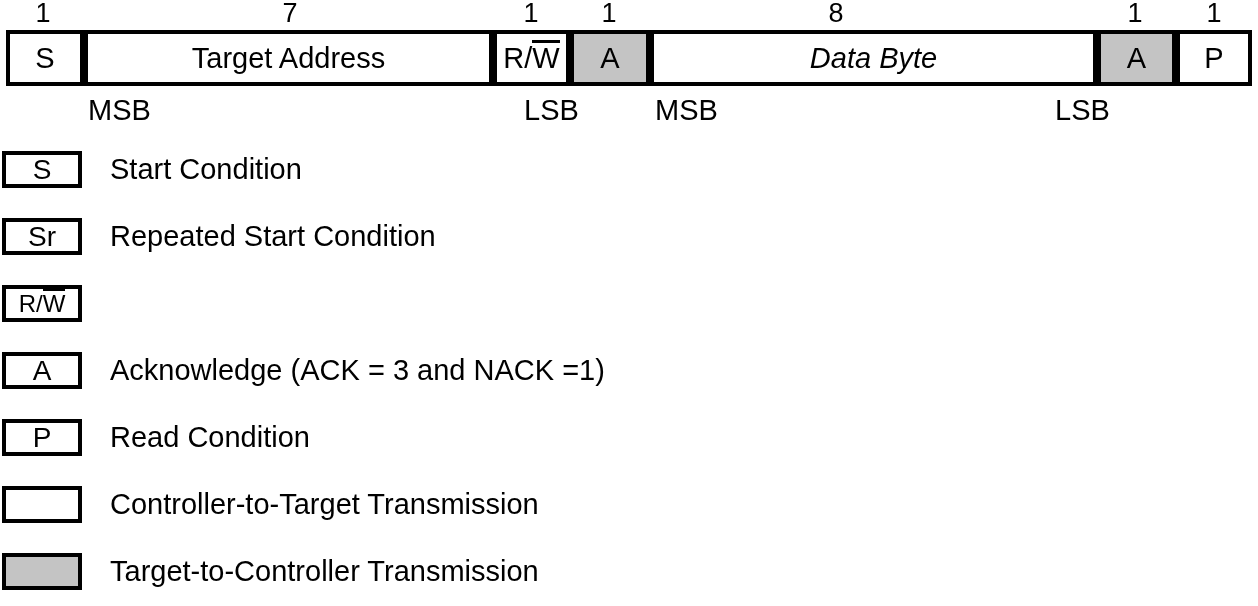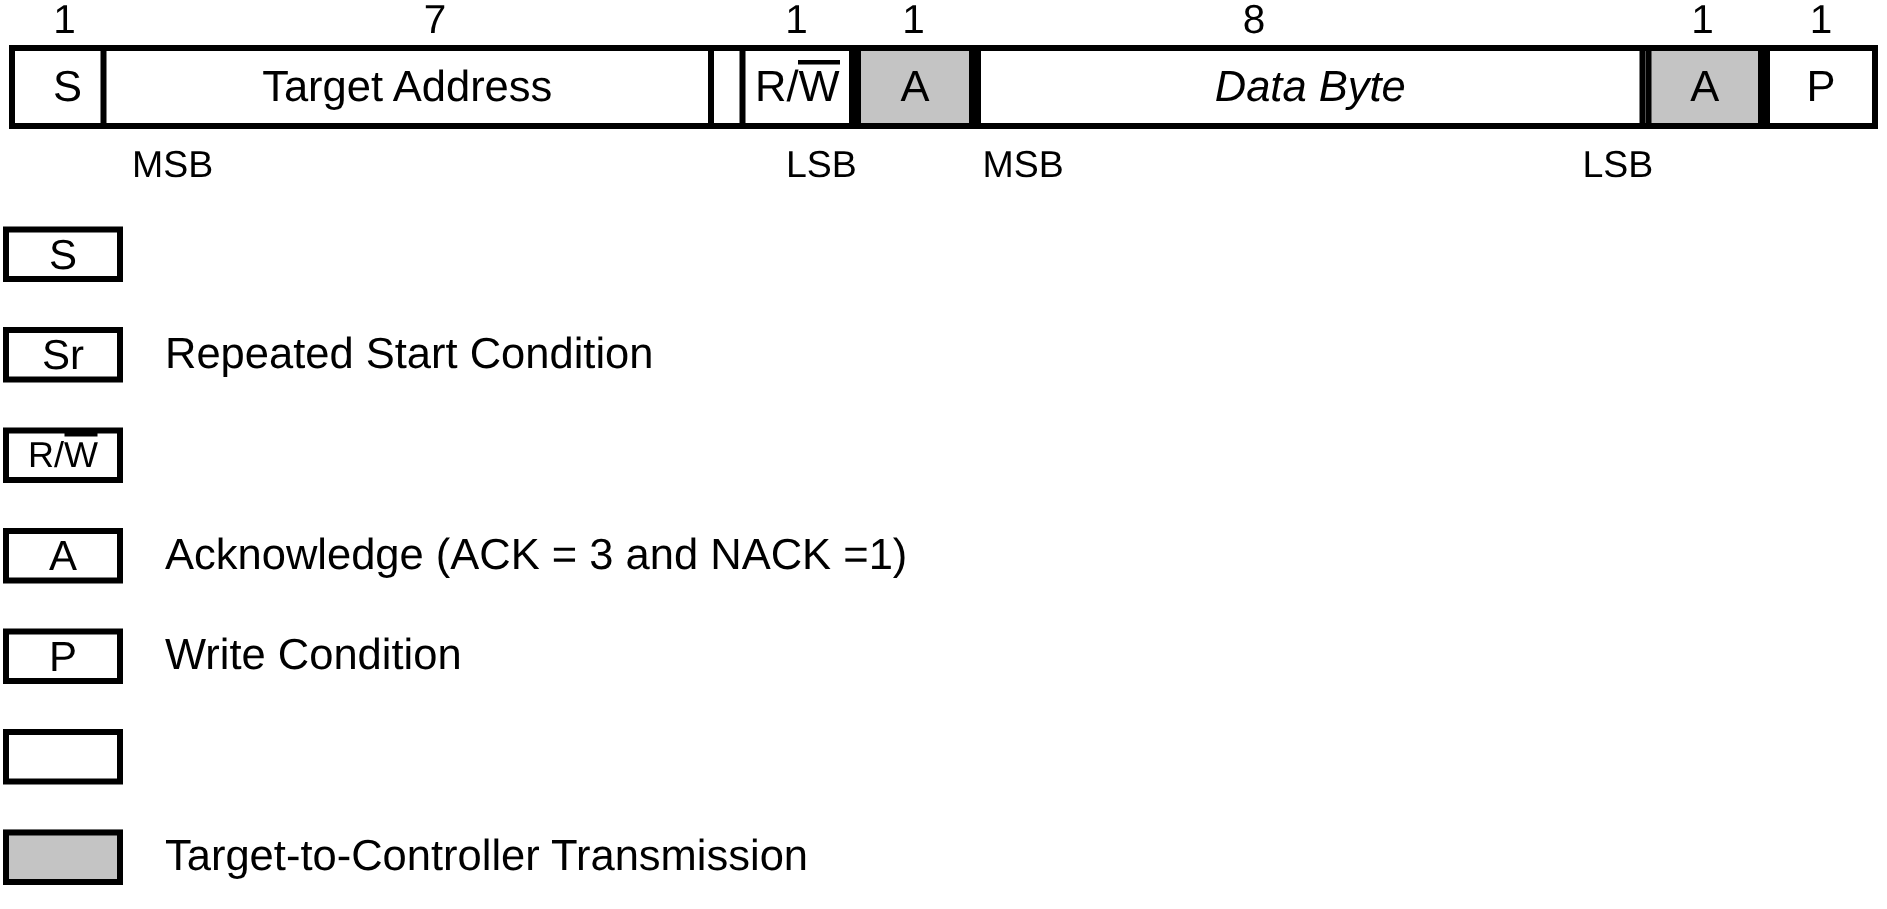--- a/index.html
+++ b/index.html
@@ -58,21 +58,21 @@
     line-height: 1;
     background: #ffffff;
   }
   .frame-cell.shaded {
     background: #c4c4c4;
   }
 
   .msb-lsb {
     position: absolute;
     top: 96px;
-    font-size: 25px;
+    font-size: 29px;
     line-height: 28px;
     white-space: nowrap;
   }
 
   
   .rw-label {
     display: inline-block;
     white-space: nowrap;
   }
   .rw-label .ovl {
@@ -129,21 +129,21 @@
 <div class="bit-count" style="left: 13px; width: 60px;">1</div>
     <div class="bit-count" style="left: 260px; width: 60px;">7</div>
     <div class="bit-count" style="left: 501px; width: 60px;">1</div>
     <div class="bit-count" style="left: 579px; width: 60px;">1</div>
     <div class="bit-count" style="left: 806px; width: 60px;">8</div>
     <div class="bit-count" style="left: 1105px; width: 60px;">1</div>
     <div class="bit-count" style="left: 1184px; width: 60px;">1</div>
     <div class="frame-cell" style="left: 6px; width: 78px;">
       <span>S</span>
     </div>
-    <div class="frame-cell" style="left: 67px; width: 409px;">
+    <div class="frame-cell" style="left: 84px; width: 409px;">
       <span>Target Address</span>
     </div>
     <div class="frame-cell" style="left: 493px; width: 77px;">
       <span class="rw-label"><span>R/</span><span class="ovl">W</span></span>
     </div>
     <div class="frame-cell shaded" style="left: 570px; width: 80px;">
       <span>A</span>
     </div>
     <div class="frame-cell" style="left: 650px; width: 447px; font-style: italic;">
       <span>Data Byte</span>
@@ -158,20 +158,21 @@
     <div class="msb-lsb" style="left: 524px;">LSB</div>
     <div class="msb-lsb" style="left: 655px;">MSB</div>
     <div class="msb-lsb" style="left: 1055px;">LSB</div>
   </div>
 
 <div id="legend">
     <div class="legend-row">
       <div class="legend-box">
         <span>S</span>
       </div>
+      <div class="legend-text">Start Condition</div>
     </div>
     <div class="legend-row">
       <div class="legend-box">
         <span>Sr</span>
       </div>
       <div class="legend-text">Repeated Start Condition</div>
     </div>
     <div class="legend-row">
       <div class="legend-box rw-box">
         <span class="rw-label"><span>R/</span><span class="ovl">W</span></span>
@@ -180,22 +181,23 @@
     <div class="legend-row">
       <div class="legend-box">
         <span>A</span>
       </div>
       <div class="legend-text">Acknowledge (ACK = 3 and NACK =1)</div>
     </div>
     <div class="legend-row">
       <div class="legend-box">
         <span>P</span>
       </div>
-      <div class="legend-text">Write Condition</div>
+      <div class="legend-text">Read Condition</div>
     </div>
     <div class="legend-row">
       <div class="legend-box"></div>
+      <div class="legend-text">Controller-to-Target Transmission</div>
     </div>
     <div class="legend-row">
       <div class="legend-box shaded"></div>
       <div class="legend-text">Target-to-Controller Transmission</div>
     </div>
   </div>
 
 </body></html>

